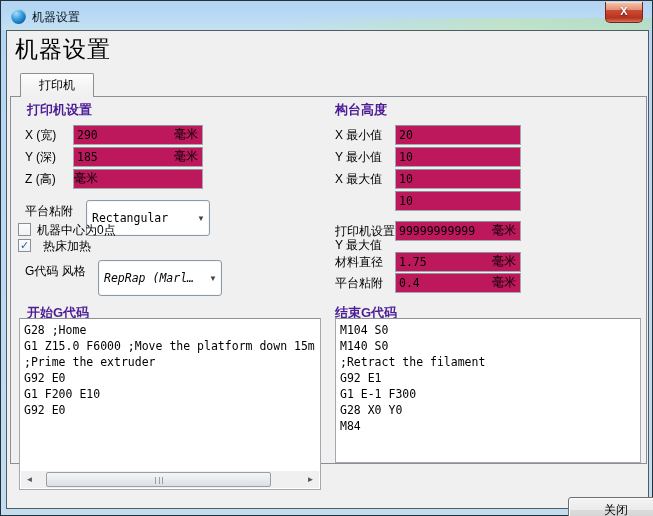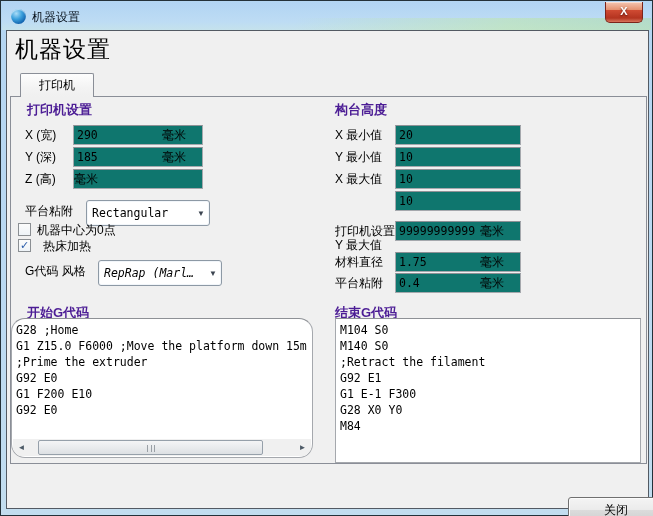--- a/index.html
+++ b/index.html
@@ -34,27 +34,27 @@
     background:linear-gradient(180deg,#fdfdfd 0%,#f3f3f3 60%,#f0f0f0 100%);
     border:1px solid #8a8e97; border-bottom:none; border-radius:2px 2px 0 0;
     font-size:12px; text-align:center; line-height:22px; color:#000; }
 
   .panel { position:absolute; left:3px; top:65px; width:637px; height:368px;
     background:#f0f0f0; border:1px solid #8a8e97; }
 
   .sec-h { position:absolute; font-size:13px; font-weight:bold; color:#4c1d95; white-space:nowrap; }
   .lbl   { position:absolute; font-size:12px; color:#000; white-space:nowrap; line-height:20px; }
 
-  .fieldbox { position:absolute; height:20px; background:#0f766e;
-    border:1px solid #a5a8ad; border-top-color:#8e9196; display:flex; align-items:center; }
+  .fieldbox { position:absolute; height:20px; background:#be185d;
+    border:1px solid #a5a8ad; border-top-color:#8e9196; display:flex; }
   .fieldbox input { flex:1 1 auto; min-width:0; border:none; outline:none; background:transparent;
     font-family:"DejaVu Sans Mono","Liberation Mono",monospace; font-size:11.5px; color:#000; padding:0 3px; }
-  .fieldbox .unit { flex:0 0 auto; font-size:12px; color:#000; padding-right:16px; }
-
-  .combo { position:absolute; height:26px; background:#fff;
+  .fieldbox .unit { flex:0 0 auto; font-size:12px; color:#000; padding-right:4px; }
+
+  .combo { position:absolute; height:36px; background:#fff;
     border:1px solid #8d99a5; border-radius:3px; display:flex; align-items:center;
     box-shadow:inset 0 0 0 1px #f2f6fa; cursor:default; }
   .combo .combo-text { flex:1; font-family:"DejaVu Sans Mono","Liberation Mono",monospace;
     font-size:11.5px; padding-left:5px; white-space:nowrap; overflow:hidden; }
   .combo .combo-arrow { flex:0 0 16px; font-size:8px; color:#3c4450; text-align:center; }
 
   .cb { position:absolute; width:13px; height:13px; background:linear-gradient(180deg,#fcfcfc,#eef3f7);
     border:1px solid #8b8f93; display:flex; align-items:center; justify-content:center;
     font-size:11px; font-weight:bold; color:#2a5caa; line-height:11px; cursor:default; }
 
@@ -137,21 +137,21 @@
       </div>
       <div class="lbl" style="left:32px; top:139px;font-family:Liberation Serif, serif;">热床加热</div>
 
       <div class="lbl" style="left:14px; top:164px;">G代码 风格</div>
       <div class="combo" style="left:87px; top:163px; width:124px;font-style:italic;">
         <span class="combo-text">RepRap (Marl…</span>
         <span class="combo-arrow">▼</span>
       </div>
 
       <div class="sec-h" style="left:16px; top:207px;">开始G代码</div>
-      <div class="gcode" style="left:0; top:221px; width:302px; height:140px;border-radius:14px;">
+      <div class="gcode" style="left:8px; top:221px; width:302px; height:172px;">
         <pre>G28 ;Home
 G1 Z15.0 F6000 ;Move the platform down 15m
 ;Prime the extruder
 G92 E0
 G1 F200 E10
 G92 E0</pre>
         <div class="hscroll">
           <div class="hs-arrow">◄</div>
           <div class="hs-track">
             <div class="hs-thumb">

